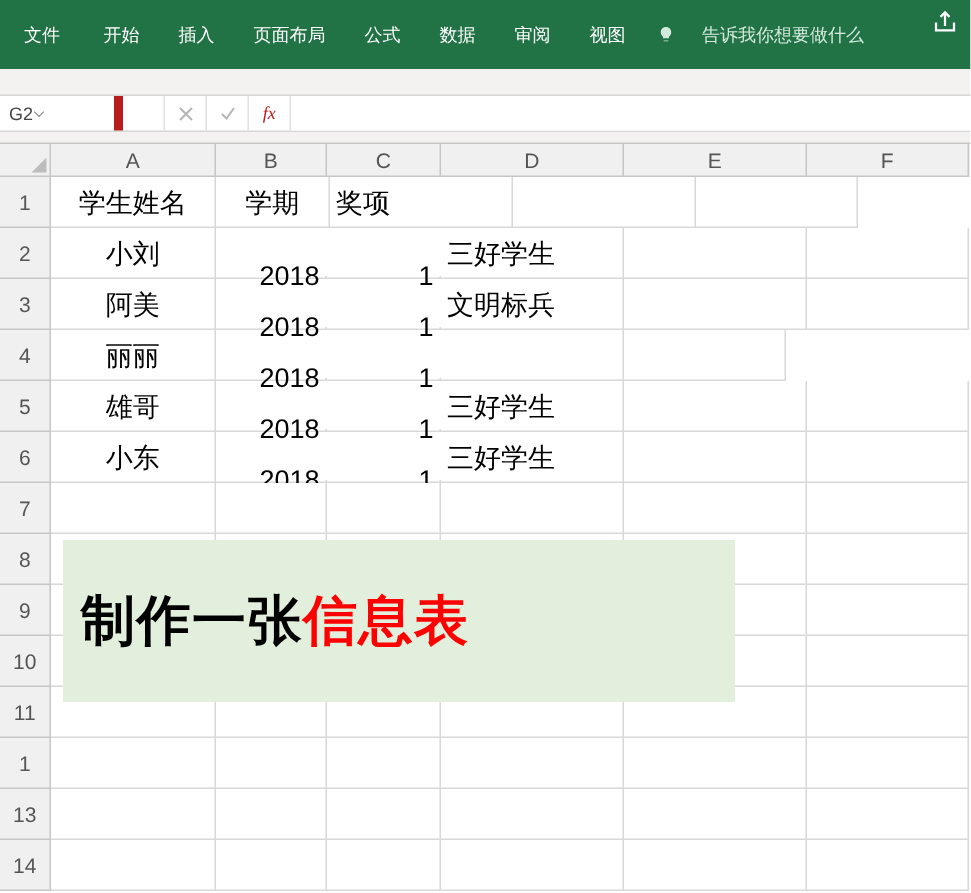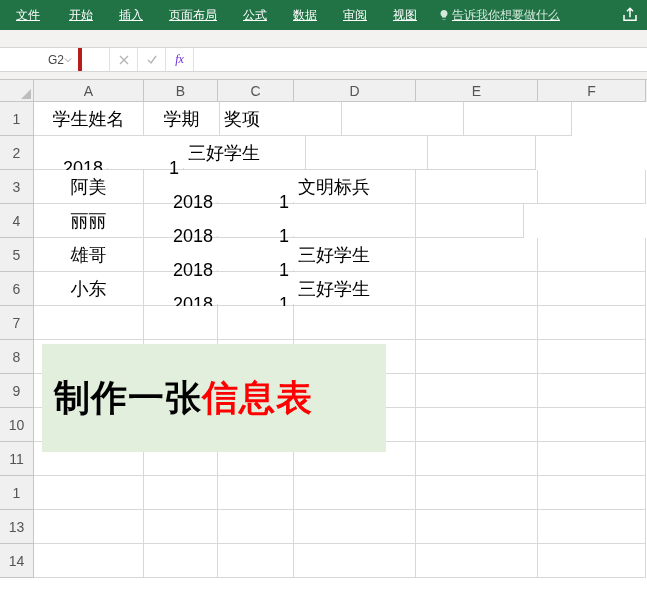--- a/index.html
+++ b/index.html
@@ -7,45 +7,44 @@
       font-family: "Microsoft YaHei", "SimSun", Arial, sans-serif;
       font-size: 13px;
       background: #fff;
       width: 647px;
       height: 595px;
       overflow: hidden;
     }
     
     .ribbon {
       background: #217346;
-      height: 30px;
+      height: 46px;
       display: flex;
       align-items: center;
       color: #fff;
       position: relative;
-      text-decoration: underline;
     }
     .ribbon-tab {
       padding: 0 13px;
       height: 100%;
       display: flex;
       align-items: center;
       font-size: 12px;
       cursor: pointer;
     }
     .ribbon-tab.file {
       padding: 0 16px;
     }
     .tell-me {
       display: flex;
       align-items: center;
       font-size: 12px;
       color: #d4e9dd;
       margin-left: 8px;
-      gap: 2px;
+      gap: 18px;
     }
     .tell-me svg { width: 12px; height: 12px; }
     .share-icon {
       position: absolute;
       right: 8px;
       top: 6px;
       width: 18px;
       height: 18px;
       color: #fff;
     }
@@ -58,26 +57,26 @@
     
     .formula-row {
       display: flex;
       align-items: stretch;
       height: 24px;
       border-bottom: 1px solid #d6d6d6;
       background: #fff;
     }
     .name-box {
       width: 82px;
-      border-right: 4px solid #b91c1c;
+      border-right: 6px solid #b91c1c;
       display: flex;
       align-items: center;
       padding: 0 6px;
       font-size: 12px;
-      justify-content: flex-end;
+      justify-content: flex-start;
       color: #444;
     }
     .name-box .dropdown-arrow {
       width: 8px; height: 8px; color: #888;
     }
     .fb-divider {
       width: 28px;
       border-right: 1px solid #e1e1e1;
     }
     .fb-btn {
@@ -85,21 +84,21 @@
       display: flex;
       align-items: center;
       justify-content: center;
       border-right: 1px solid #e1e1e1;
       color: #b5b5b5;
     }
     .fb-btn svg { width: 12px; height: 12px; }
     .fx-label {
       font-style: italic;
       font-size: 12px;
-      color: #6d28d9;
+      color: #b91c1c;
       font-family: "Times New Roman", serif;
     }
     .formula-input {
       flex: 1;
       border: none;
       outline: none;
       padding: 0 6px;
       font-size: 12px;
     }
     
@@ -178,21 +177,21 @@
     }
     .center { justify-content: center; }
     .right { justify-content: flex-end; margin-top: 32px; }
     .left { justify-content: flex-start; }
 
     
     .overlay-box {
       position: absolute;
       left: 42px;
       top: 264px; 
-      width: 344px;
+      width: 448px;
       height: 108px;
       background: #e3efdd;
       display: flex;
       align-items: center;
       padding-left: 12px;
       font-weight: 800;
       font-size: 36px;
       letter-spacing: 1px;
       z-index: 5;
     }
@@ -266,20 +265,21 @@
       <div class="rh">1</div>
       <div class="cell w-a center">学生姓名</div>
       <div class="cell w-c center">学期</div>
       <div class="cell w-d left">奖项</div>
       <div class="cell w-e"></div>
       <div class="cell w-f"></div>
     </div>
 
     <div class="row">
       <div class="rh">2</div>
+      <div class="cell w-a center">小刘</div>
       <div class="cell w-b right">2018</div>
       <div class="cell w-c right">1</div>
       <div class="cell w-d left">三好学生</div>
       <div class="cell w-e"></div>
       <div class="cell w-f"></div>
     </div>
 
     <div class="row">
       <div class="rh">3</div>
       <div class="cell w-a center">阿美</div>

